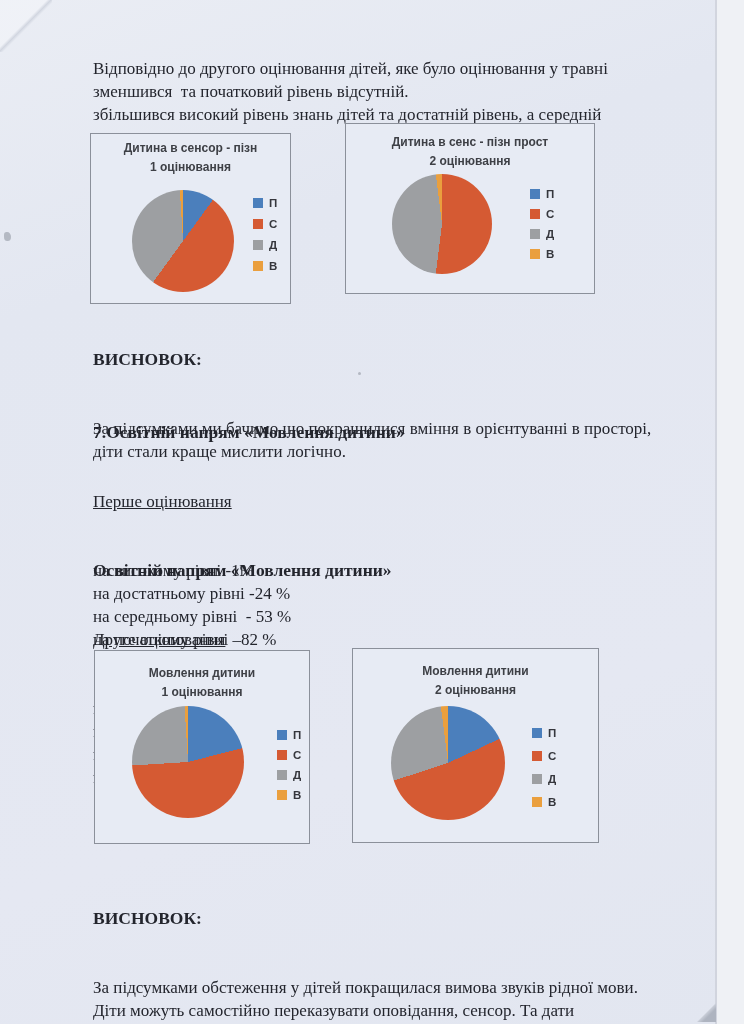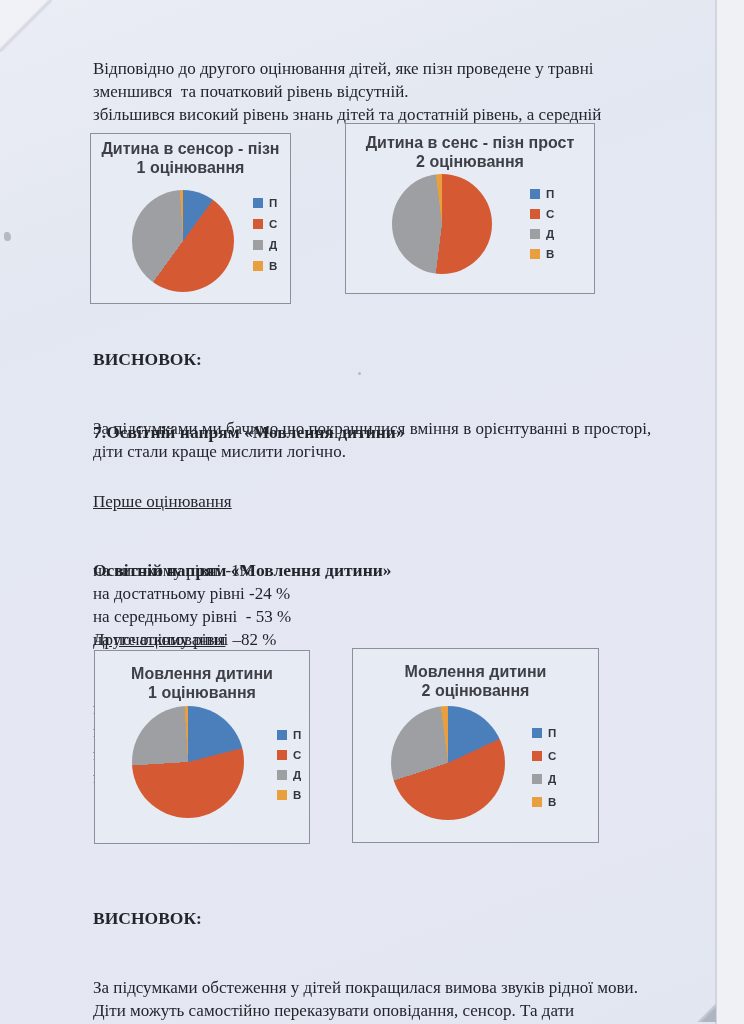--- a/index.html
+++ b/index.html
@@ -39,21 +39,21 @@
 
   
   .chart-box{
     position:absolute;
     border:1px solid #8b909a;
     background:#e7ebf4;
     font-family:"Liberation Sans", sans-serif;
   }
   .chart-title{
     position:absolute;left:0;width:100%;
-    text-align:center;font-size:16px;line-height:19px;
+    text-align:center;font-size:12px;line-height:19px;
     font-weight:bold;color:#3e4046;
   }
   .pie{position:absolute;border-radius:50%;}
   .legend{position:absolute;}
   .legend-item{display:flex;align-items:center;height:21px;}
   .legend-swatch{width:10px;height:10px;margin-right:6px;flex:0 0 auto;}
   .legend-label{font-size:11.5px;font-weight:600;color:#35363c;}
 
   .chart1{left:90px;top:133px;width:199px;height:169px;}
   .chart1 .chart-title{top:5px;}
@@ -84,21 +84,21 @@
 <div class="page">
 
   <div class="corner-fold-tl"></div>
   <div class="right-strip"></div>
   <div class="edge-line"></div>
   <div class="corner-curl-br"></div>
   <div class="speck s1"></div>
   <div class="speck s2"></div>
   <div class="speck s3"></div>
 
-  <div class="tblock" style="top:57px"><div>Відповідно до другого оцінювання дітей, яке пізн проведене у травні</div><div>зменшився  та початковий рівень відсутній.</div><div>збільшився високий рівень знань дітей та достатній рівень, а середній</div></div>
+  <div class="tblock" style="top:57px"><div>Відповідно до другого оцінювання дітей, яке було оцінювання у травні</div><div>зменшився  та початковий рівень відсутній.</div><div>збільшився високий рівень знань дітей та достатній рівень, а середній</div></div>
 
   <div class="chart-box chart1">
     <div class="chart-title">
         <div>Дитина в сенсор - пізн</div>
         <div>1 оцінювання</div>
       </div>
     <div class="pie" style="background: conic-gradient(rgb(75, 127, 188) 0deg, rgb(75, 127, 188) 36deg, rgb(213, 90, 51) 36deg, rgb(213, 90, 51) 216deg, rgb(157, 159, 162) 216deg, rgb(157, 159, 162) 356.4deg, rgb(234, 159, 62) 356.4deg, rgb(234, 159, 62) 360deg);"></div>
     <div class="legend">
         <div class="legend-item">
           <span class="legend-swatch" style="background: rgb(75, 127, 188);"></span>

